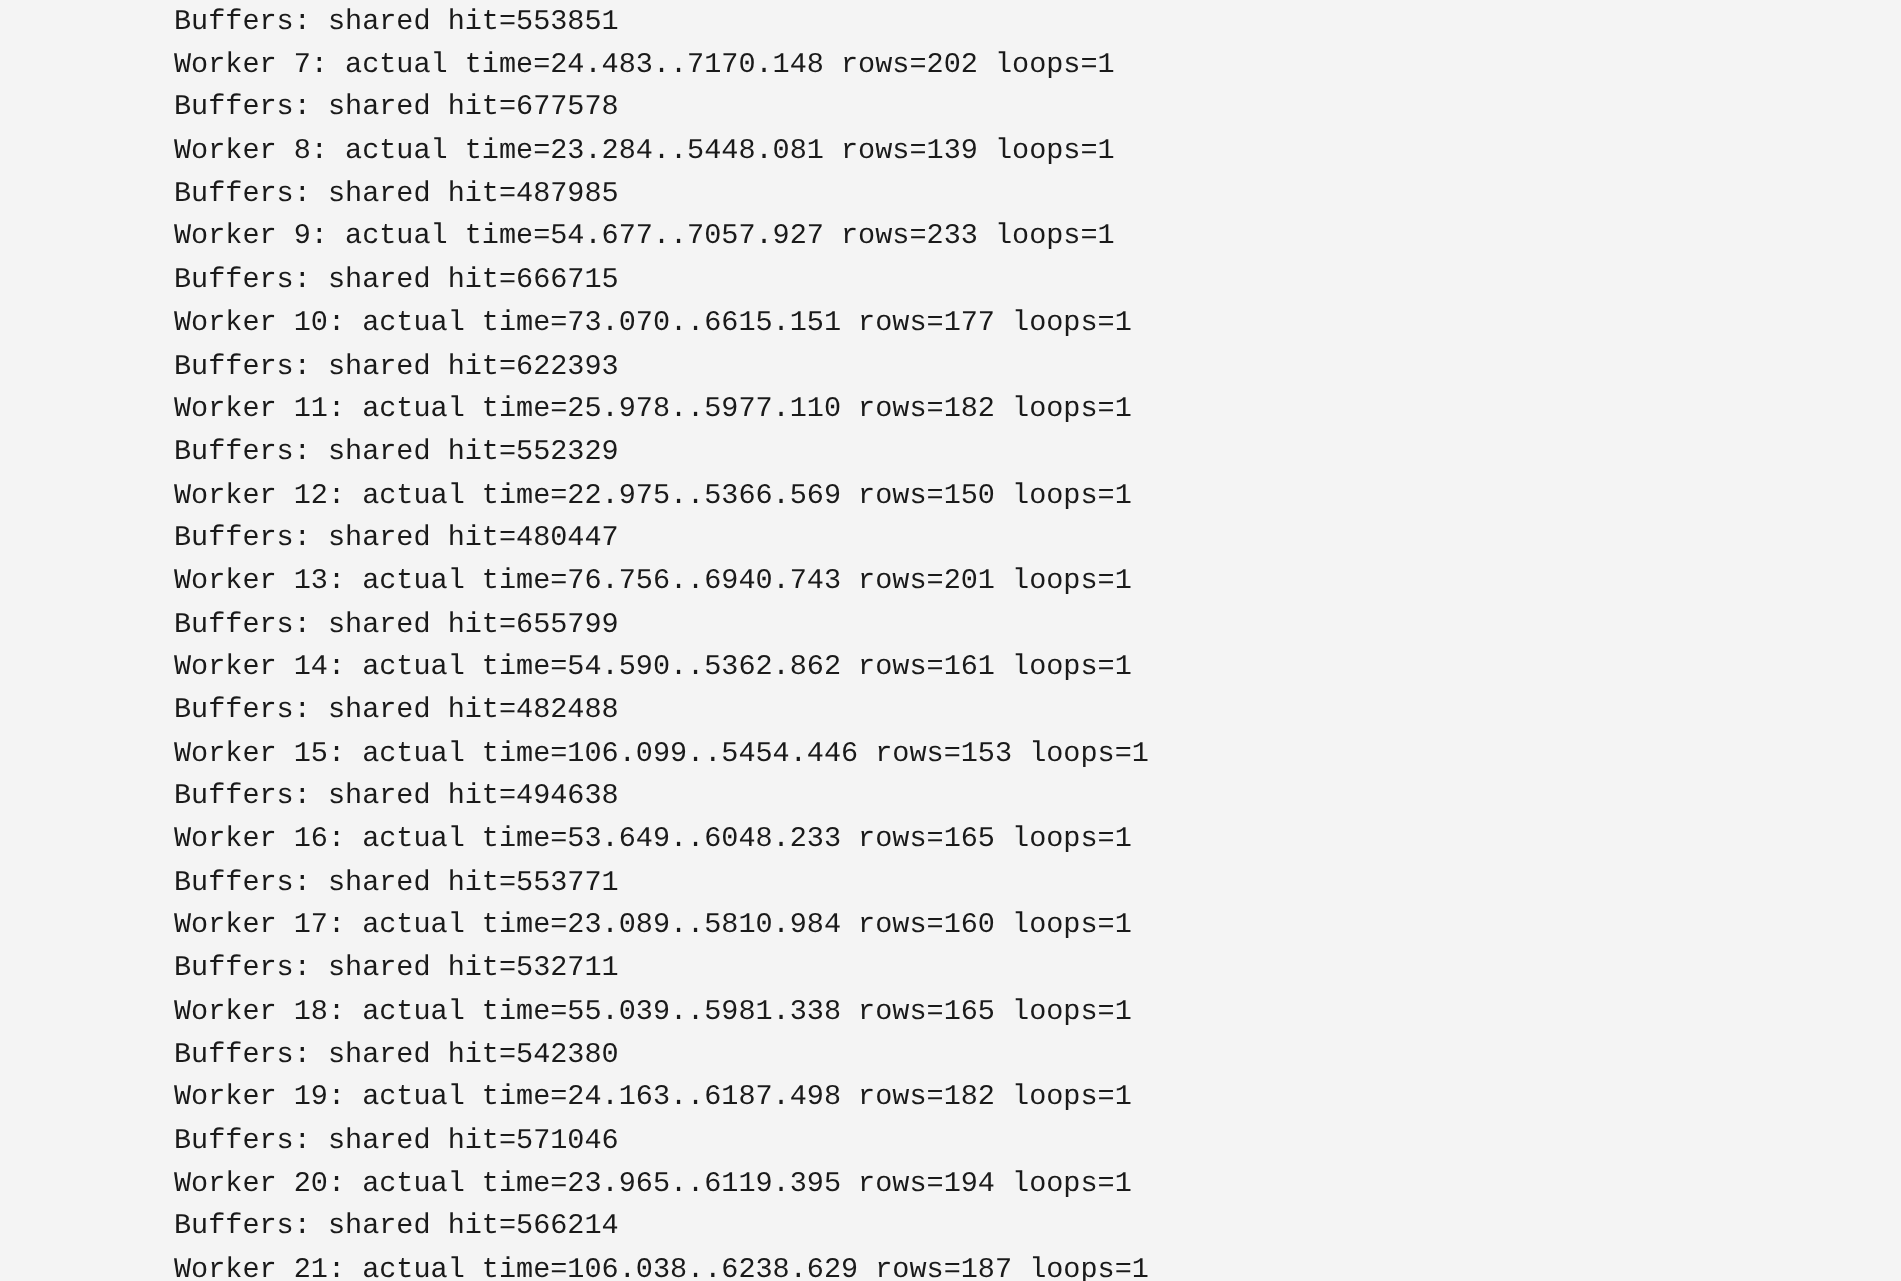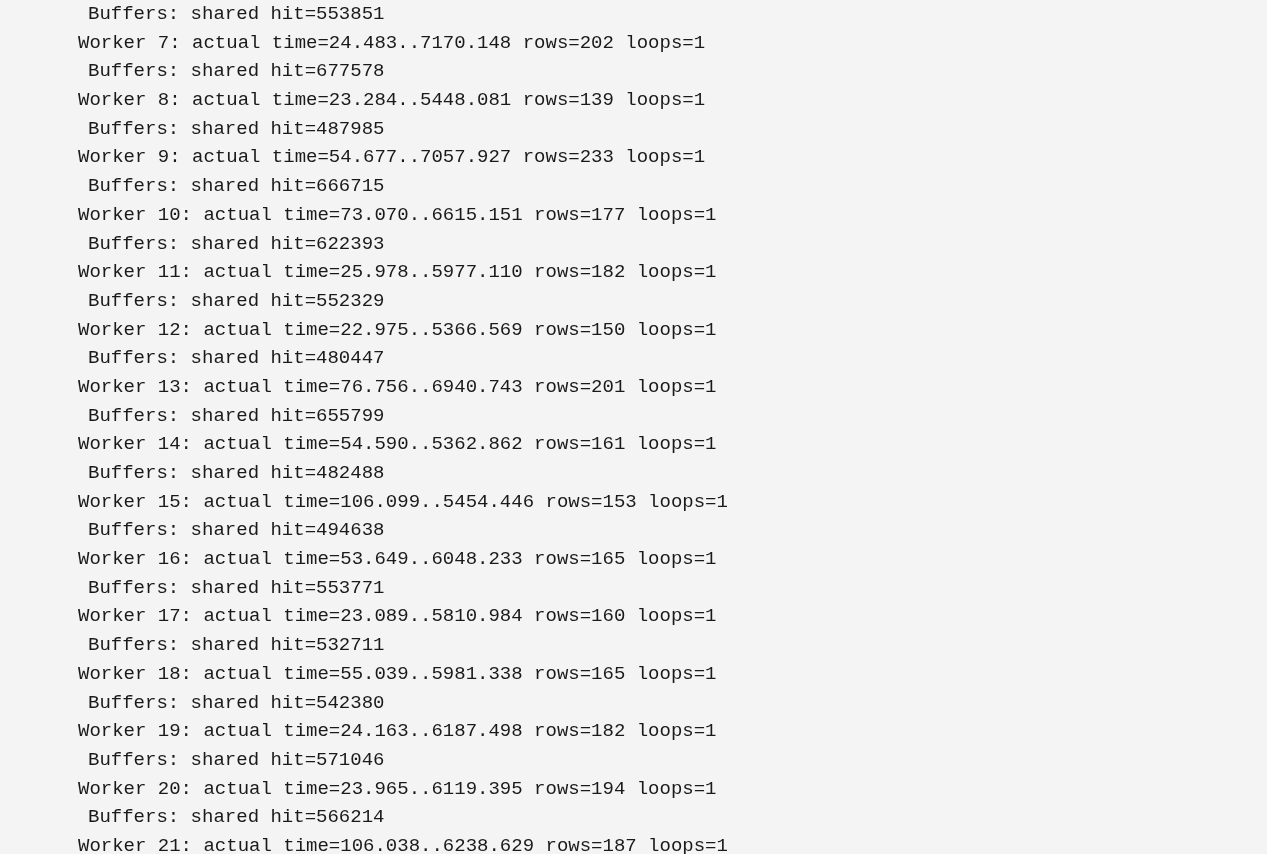--- a/index.html
+++ b/index.html
@@ -10,22 +10,22 @@
       font-size: 19px;
       line-height: 1.51;
       color: #1a1a1a;
     }
     .content {
       white-space: pre;
       padding: 0;
       margin: 0;
     }
     .indent-worker {
-      padding-left: 78px;
+      padding-left: 116px;
     }
     .indent-buffers {
-      padding-left: 88px;
+      padding-left: 116px;
     }
   </style>
 </head>
 <body>
 
 <div class="content" id="output"><div class="indent-buffers">Buffers: shared hit=553851</div><div class="indent-worker">Worker 7: actual time=24.483..7170.148 rows=202 loops=1</div><div class="indent-buffers">Buffers: shared hit=677578</div><div class="indent-worker">Worker 8: actual time=23.284..5448.081 rows=139 loops=1</div><div class="indent-buffers">Buffers: shared hit=487985</div><div class="indent-worker">Worker 9: actual time=54.677..7057.927 rows=233 loops=1</div><div class="indent-buffers">Buffers: shared hit=666715</div><div class="indent-worker">Worker 10: actual time=73.070..6615.151 rows=177 loops=1</div><div class="indent-buffers">Buffers: shared hit=622393</div><div class="indent-worker">Worker 11: actual time=25.978..5977.110 rows=182 loops=1</div><div class="indent-buffers">Buffers: shared hit=552329</div><div class="indent-worker">Worker 12: actual time=22.975..5366.569 rows=150 loops=1</div><div class="indent-buffers">Buffers: shared hit=480447</div><div class="indent-worker">Worker 13: actual time=76.756..6940.743 rows=201 loops=1</div><div class="indent-buffers">Buffers: shared hit=655799</div><div class="indent-worker">Worker 14: actual time=54.590..5362.862 rows=161 loops=1</div><div class="indent-buffers">Buffers: shared hit=482488</div><div class="indent-worker">Worker 15: actual time=106.099..5454.446 rows=153 loops=1</div><div class="indent-buffers">Buffers: shared hit=494638</div><div class="indent-worker">Worker 16: actual time=53.649..6048.233 rows=165 loops=1</div><div class="indent-buffers">Buffers: shared hit=553771</div><div class="indent-worker">Worker 17: actual time=23.089..5810.984 rows=160 loops=1</div><div class="indent-buffers">Buffers: shared hit=532711</div><div class="indent-worker">Worker 18: actual time=55.039..5981.338 rows=165 loops=1</div><div class="indent-buffers">Buffers: shared hit=542380</div><div class="indent-worker">Worker 19: actual time=24.163..6187.498 rows=182 loops=1</div><div class="indent-buffers">Buffers: shared hit=571046</div><div class="indent-worker">Worker 20: actual time=23.965..6119.395 rows=194 loops=1</div><div class="indent-buffers">Buffers: shared hit=566214</div><div class="indent-worker">Worker 21: actual time=106.038..6238.629 rows=187 loops=1</div></div>
 
 </body></html>

